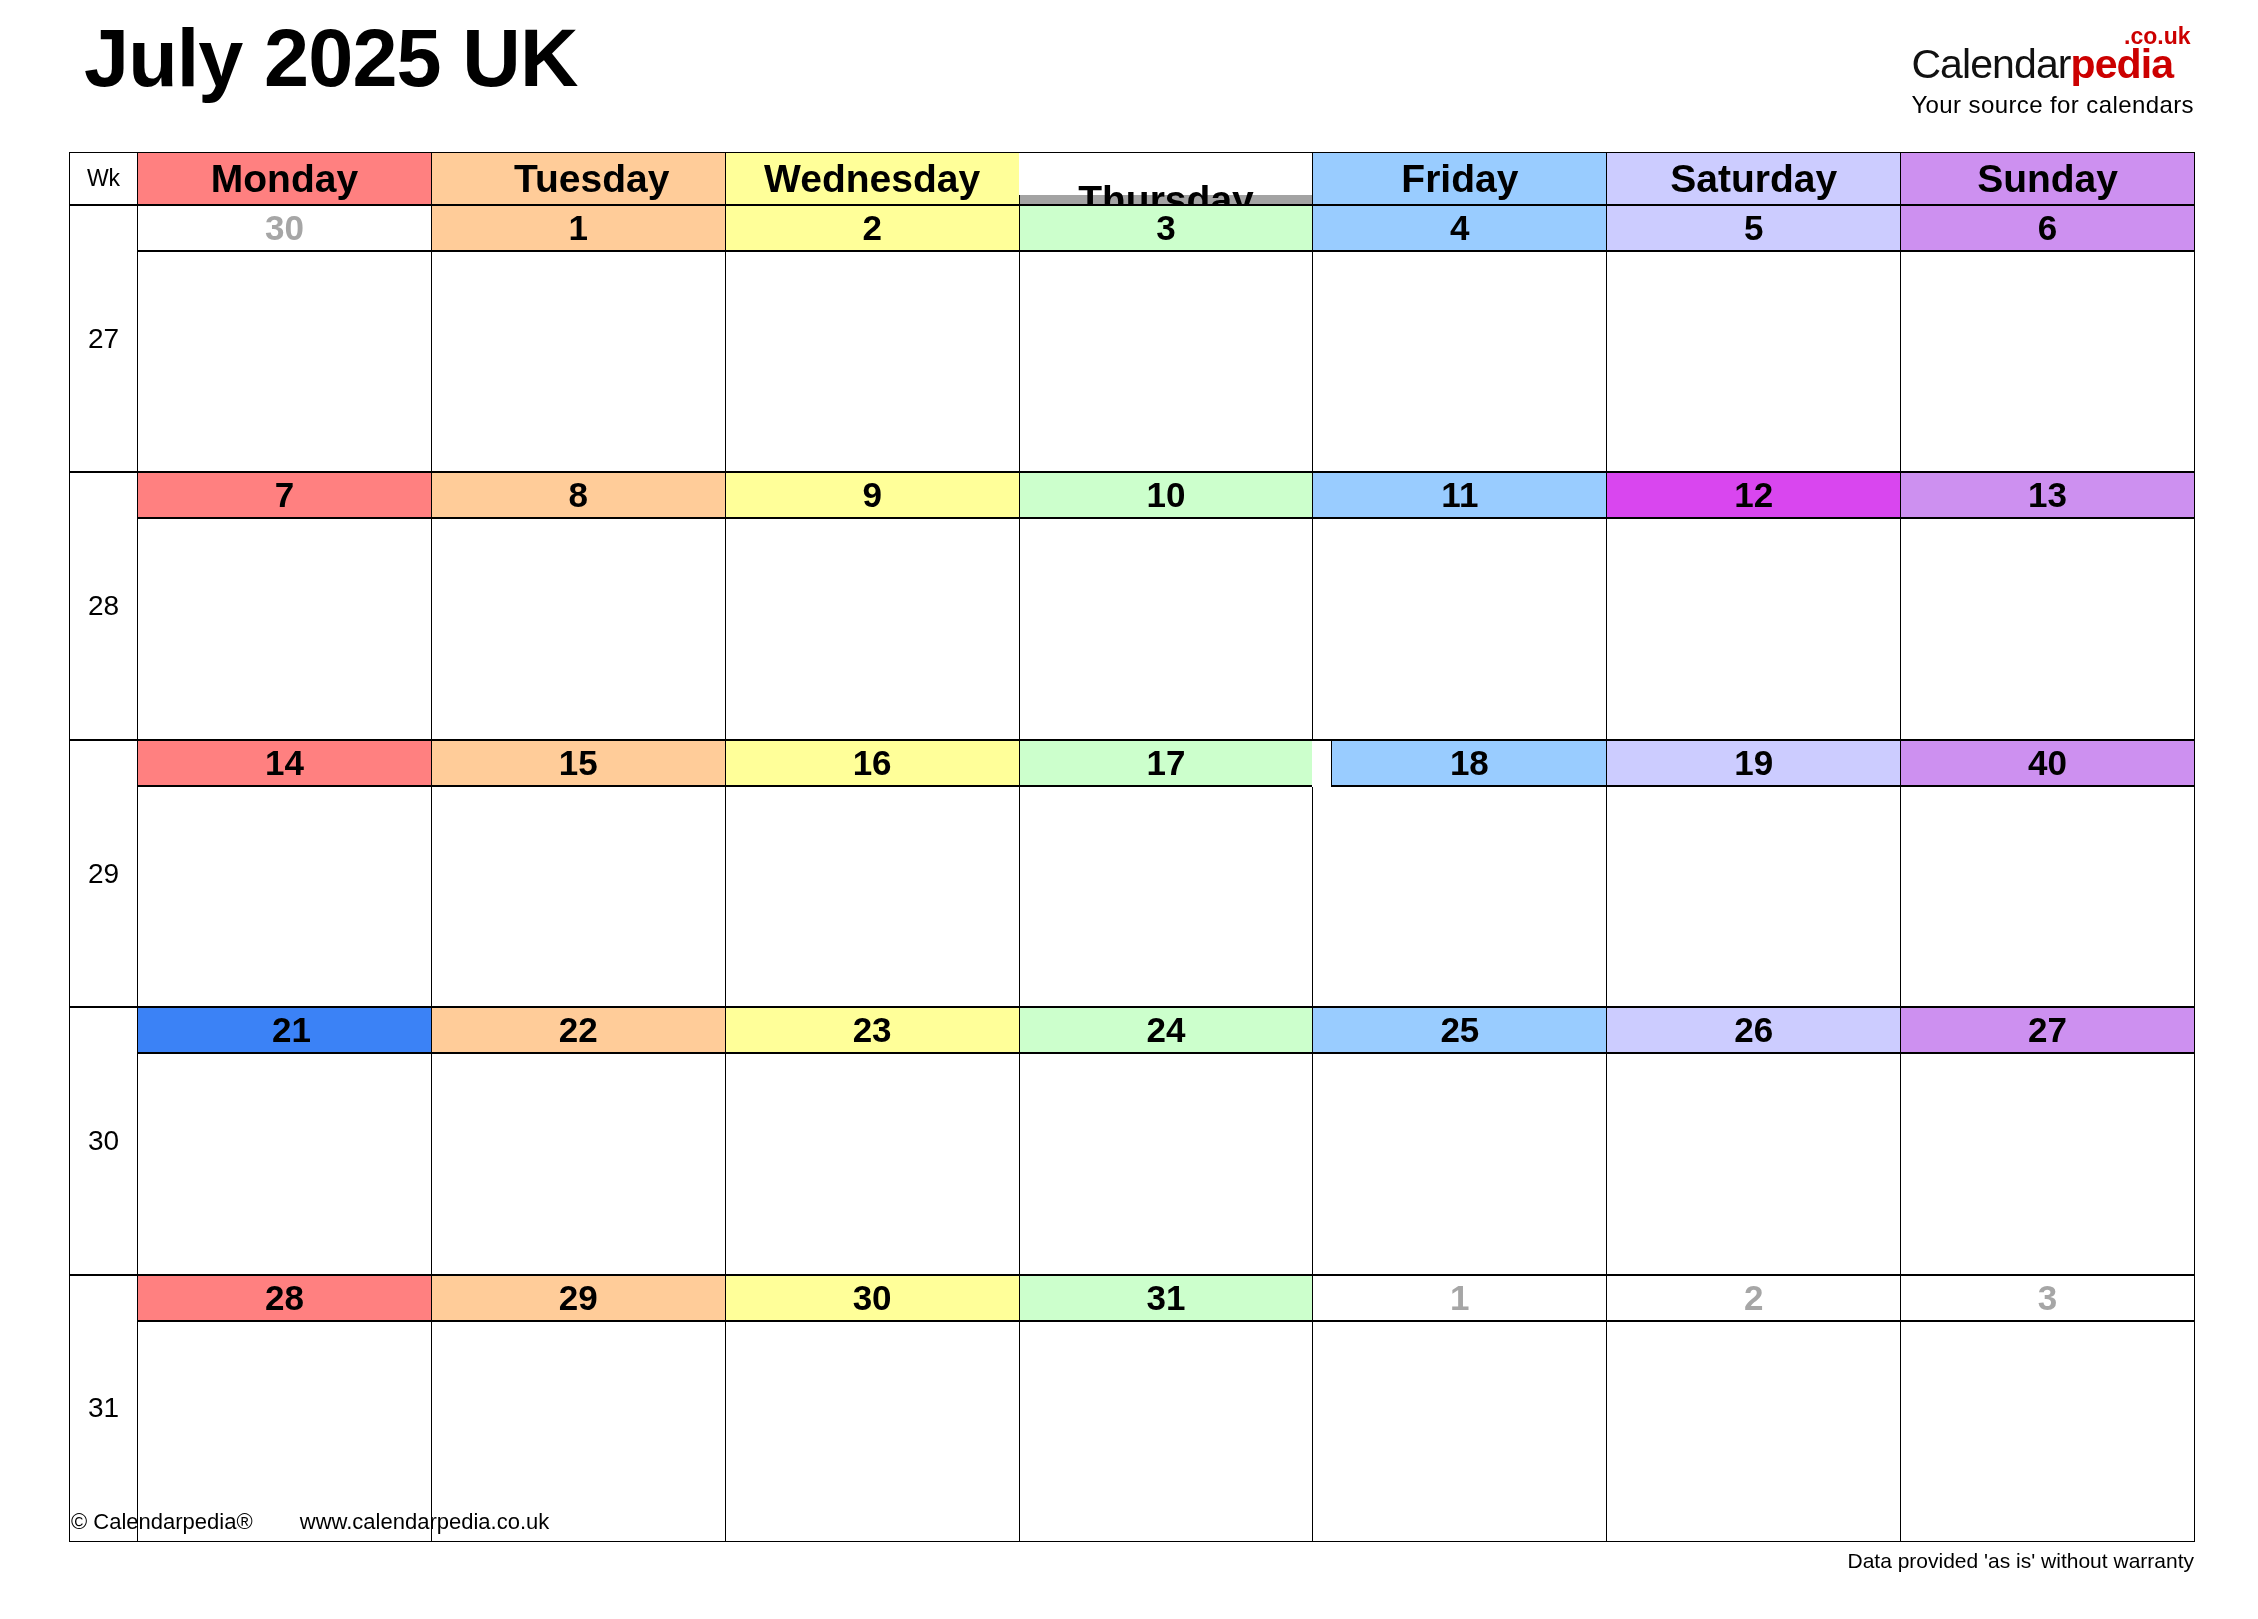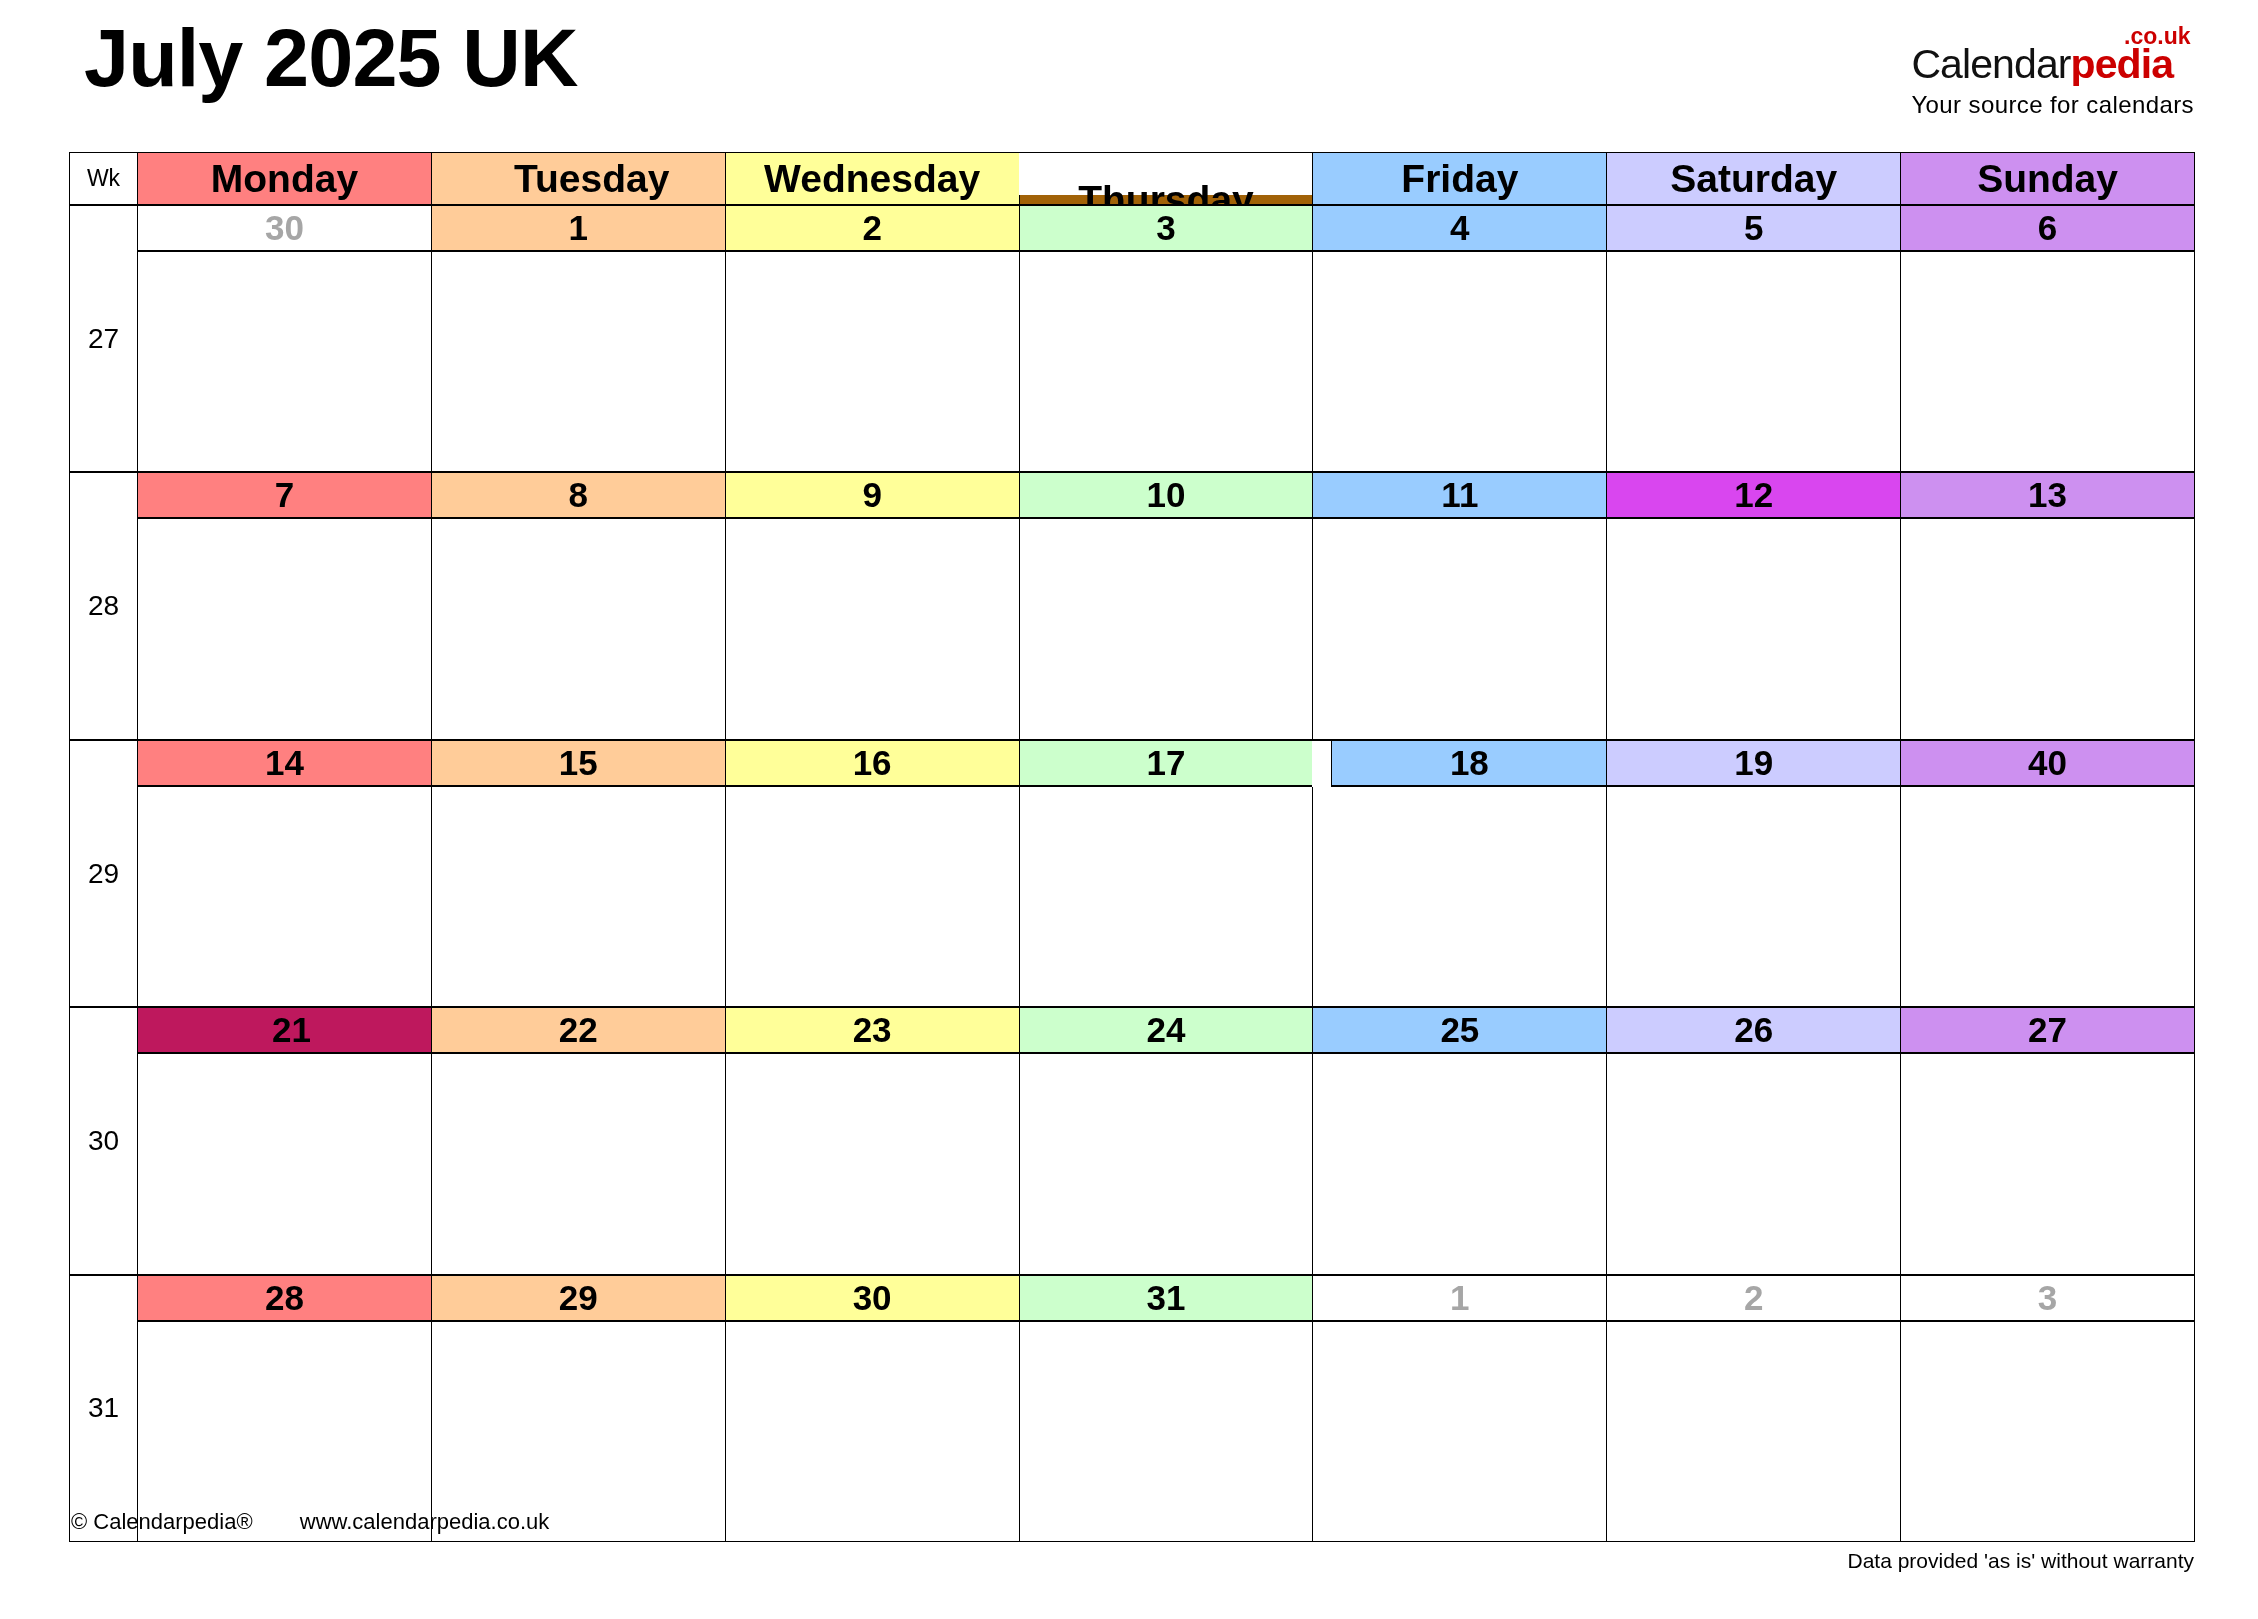--- a/index.html
+++ b/index.html
@@ -61,21 +61,21 @@
 
     <div class="cell header-cell" style="background: rgb(255, 128, 128);">
           <span>Monday</span>
         </div>
         <div class="cell header-cell" style="background: rgb(255, 204, 153); padding-left: 27px;">
           <span>Tuesday</span>
         </div>
         <div class="cell header-cell" style="background: rgb(255, 255, 153);">
           <span>Wednesday</span>
         </div>
-        <div class="cell header-cell" style="background: #a16207; margin-top: 42px;">
+        <div class="cell header-cell" style="background: #a3a3a3; margin-top: 42px;">
           <span>Thursday</span>
         </div>
         <div class="cell header-cell" style="background: rgb(153, 204, 255);">
           <span>Friday</span>
         </div>
         <div class="cell header-cell" style="background: rgb(204, 204, 255);">
           <span>Saturday</span>
         </div>
         <div class="cell header-cell" style="background: rgb(205, 144, 240);">
           <span>Sunday</span>
@@ -129,21 +129,21 @@
           <div class="cell blank-cell" style="grid-column: 2;"></div>
           <div class="cell blank-cell" style="grid-column: 3;"></div>
           <div class="cell blank-cell" style="grid-column: 4;"></div>
           <div class="cell blank-cell" style="grid-column: 5;"></div>
           <div class="cell blank-cell" style="grid-column: 6;"></div>
           <div class="cell blank-cell" style="grid-column: 7;"></div>
           <div class="cell blank-cell" style="grid-column: 8;"></div>
         </div>
         <div class="week-row">
           <div class="cell wk-cell">30</div>
-          <div class="cell band-cell" style="grid-column: 2; background: #be185d; padding-left: 14px;">21</div>
+          <div class="cell band-cell" style="grid-column: 2; background: #3b82f6; padding-left: 14px;">21</div>
           <div class="cell band-cell" style="grid-column: 3; background: rgb(255, 204, 153);">22</div>
           <div class="cell band-cell" style="grid-column: 4; background: rgb(255, 255, 153);">23</div>
           <div class="cell band-cell" style="grid-column: 5; background: rgb(204, 255, 204);">24</div>
           <div class="cell band-cell" style="grid-column: 6; background: rgb(153, 204, 255);">25</div>
           <div class="cell band-cell" style="grid-column: 7; background: rgb(204, 204, 255);">26</div>
           <div class="cell band-cell" style="grid-column: 8; background: rgb(205, 144, 240);">27</div>
           <div class="cell blank-cell" style="grid-column: 2;"></div>
           <div class="cell blank-cell" style="grid-column: 3;"></div>
           <div class="cell blank-cell" style="grid-column: 4;"></div>
           <div class="cell blank-cell" style="grid-column: 5;"></div>

